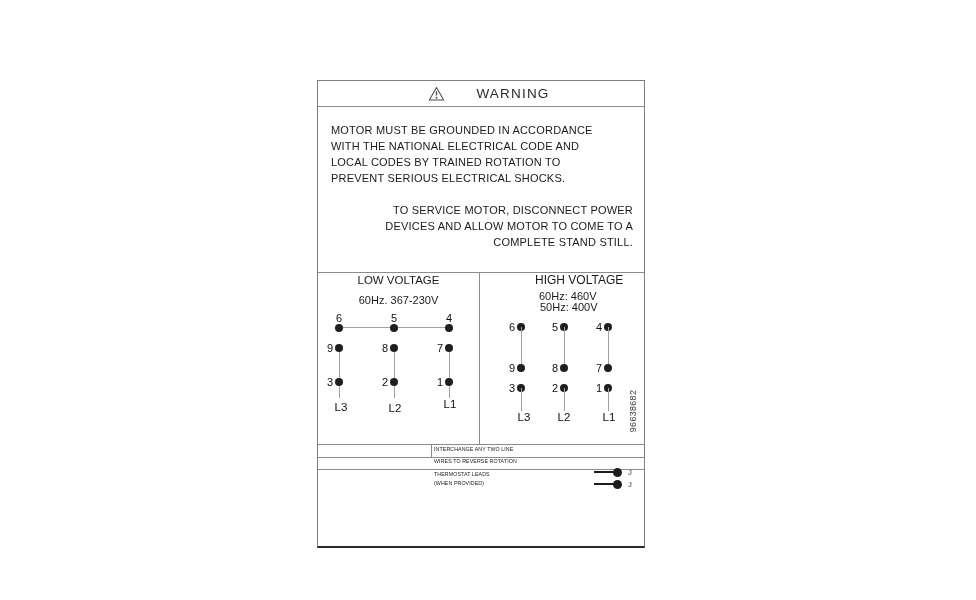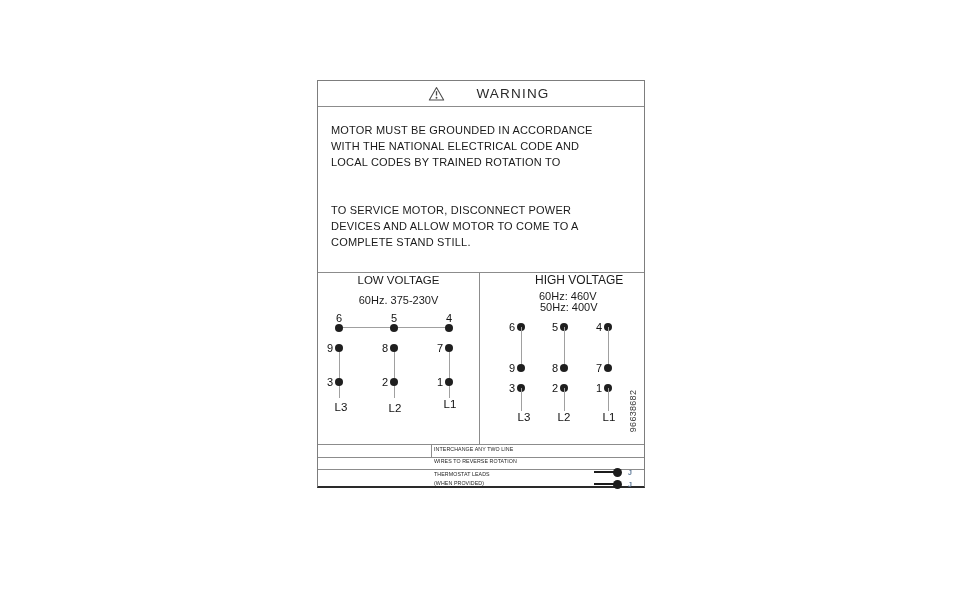--- a/index.html
+++ b/index.html
@@ -6,21 +6,21 @@
   body {
     width: 976px; height: 600px;
     background: #ffffff;
     font-family: "Liberation Sans", sans-serif;
     color: #1a1a1a;
     position: relative;
     overflow: hidden;
   }
   .label {
     position: absolute; left: 317px; top: 80px;
-    width: 328px; height: 408px;
+    width: 328px; height: 468px;
     border: 1px solid #7d7d7d;
     border-bottom: 2px solid #2a2a2a;
     background: #fff;
     box-sizing: border-box;
   }
   .abs { position: absolute; }
   .sep { position: absolute; left: 0; width: 326px; height: 1px; background: #8c8c8c; }
   .warn-title {
     position: absolute; left: 145px; top: 5px; width: 100px;
     text-align: center; font-size: 13.5px; letter-spacing: 1.2px;
@@ -63,32 +63,33 @@
     <line x1="9" y1="5" x2="9" y2="9.6" stroke="#4a4a4a" stroke-width="1.4"></line>
     <circle cx="9" cy="11.9" r="1" fill="#4a4a4a"></circle>
   </svg>
   <div class="warn-title">WARNING</div>
   <div class="sep" style="top:25px;"></div>
 
   <div class="para" style="top:41px;">
     <span>MOTOR MUST BE GROUNDED IN ACCORDANCE</span>
     <span>WITH THE NATIONAL ELECTRICAL CODE AND</span>
     <span>LOCAL CODES BY TRAINED ROTATION TO</span>
+    <span>PREVENT SERIOUS ELECTRICAL SHOCKS.</span>
   </div>
-  <div class="para" style="top:121px;">
+  <div class="para" style="top:121px;text-align:right;">
     <span>TO SERVICE MOTOR, DISCONNECT POWER</span>
     <span>DEVICES AND ALLOW MOTOR TO COME TO A</span>
     <span>COMPLETE STAND STILL.</span>
   </div>
 
   <div class="sep" style="top:191px;"></div>
   <div class="divider" style="left:161px; top:191px; height:172px;"></div>
 
   <div class="abs vtitle ctr" style="left:0; top:193px; width:161px;">LOW VOLTAGE</div>
-  <div class="abs vsub ctr" style="left:0; top:213px; width:161px;">60Hz. 375-230V</div>
+  <div class="abs vsub ctr" style="left:0; top:213px; width:161px;">60Hz. 367-230V</div>
 
   <div class="hline" style="left:21px; top:246px; width:110px;"></div>
 
   <span class="tnum ta-c" style="left:15px; top:231px;">6</span>
   <span class="tnum ta-c" style="left:70px; top:231px;">5</span>
   <span class="tnum ta-c" style="left:125px; top:231px;">4</span>
   <div class="dot" style="left:17px; top:243px;"></div>
   <div class="dot" style="left:72px; top:243px;"></div>
   <div class="dot" style="left:127px; top:243px;"></div>
 

